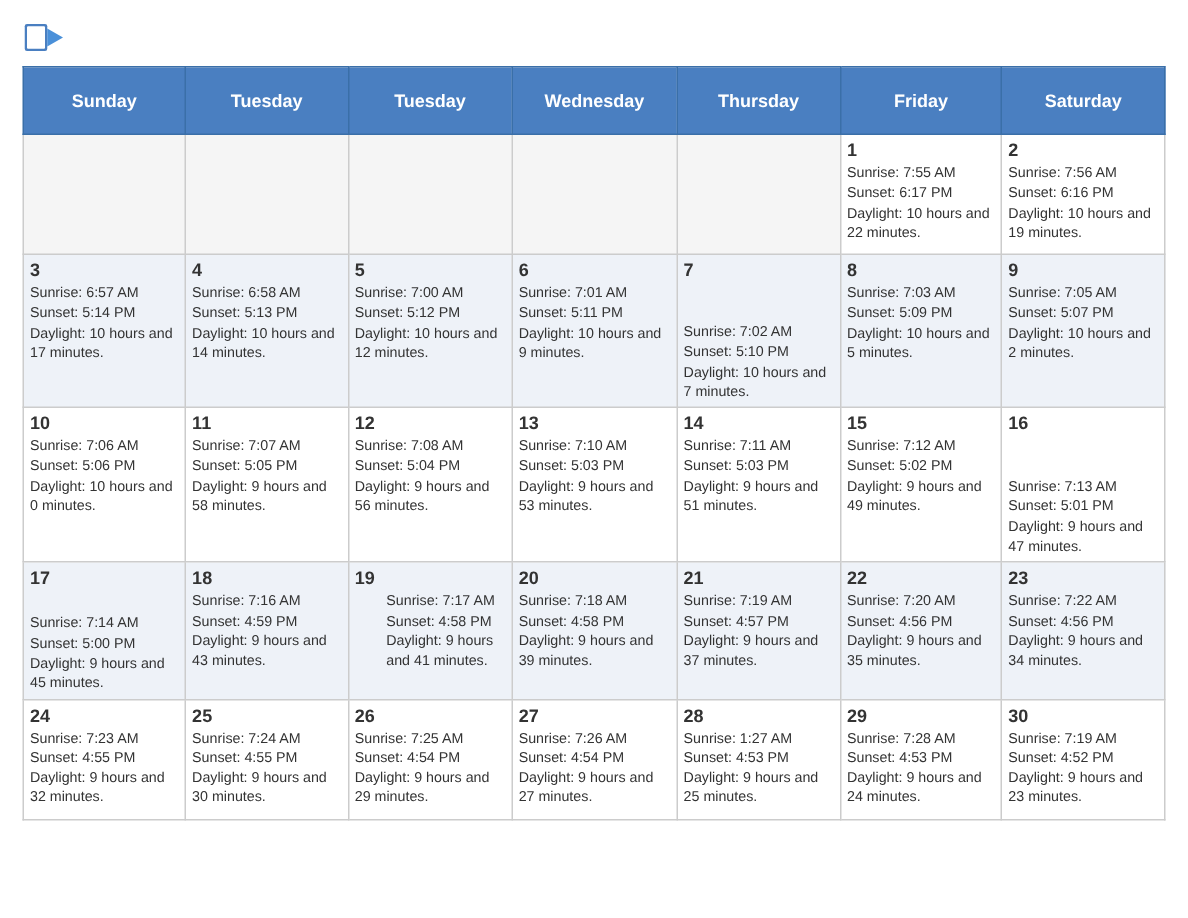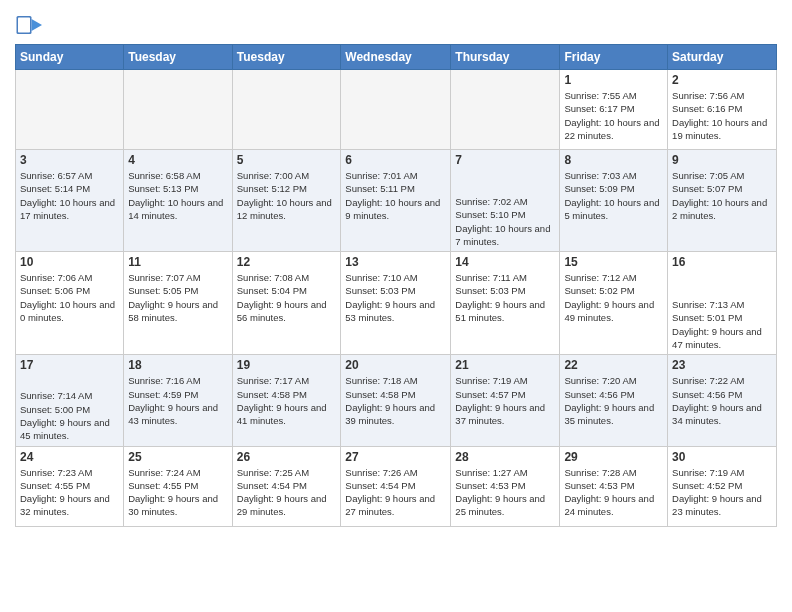--- a/index.html
+++ b/index.html
@@ -7,21 +7,21 @@
     .container { padding: 10px 15px; }
     .header-row { display: flex; justify-content: space-between; align-items: flex-start; margin-bottom: 4px; }
     .logo { display: flex; align-items: center; }
     .logo-text { font-size: 14px; font-weight: bold; color: #333; line-height: 1.2; }
     .logo-text span { color: #4a90d9; }
     .logo-icon { width: 30px; height: 30px; margin-right: 4px; }
     .title-block { text-align: right; }
     .month-title { font-size: 32px; font-weight: bold; color: #333; }
     .location { font-size: 14px; color: #555; }
     table { width: 100%; border-collapse: collapse; }
-    th { background: #4a7fc1; color: #fff; font-size: 12px; font-weight: bold; padding: 5px 4px; text-align: left; border: 1px solid #3a6fa8; }
+    th { background: #4a7fc1; color: #fff; font-size: 12px; font-weight: bold; padding: 15px 4px; text-align: center; border: 1px solid #3a6fa8; }
     td { border: 1px solid #ccc; vertical-align: top; padding: 3px 4px; font-size: 10px; color: #333; height: 80px; width: 113px; background: #fff; }
     td.empty { background: #f5f5f5; }
     td.alt-row { background: #eef2f8; }
     .day-num { font-size: 12px; font-weight: bold; margin-bottom: 2px; }
     .day-info { font-size: 9.5px; line-height: 1.4; color: #333; }
   </style>
 </head>
 <body>
 
 <div class="container">
@@ -171,21 +171,21 @@
 Daylight: 9 hours and 45 minutes.</div>
           </td>
           <td class="alt-row">
             <div class="day-num">18</div>
             <div class="day-info" style="white-space: pre-line;">Sunrise: 7:16 AM
 Sunset: 4:59 PM
 Daylight: 9 hours and 43 minutes.</div>
           </td>
           <td class="alt-row">
             <div class="day-num">19</div>
-            <div class="day-info" style="white-space: pre-line;">Sunrise: 7:17 AM
+            <div class="day-info" style="white-space: pre-line; margin-left: 21px;">Sunrise: 7:17 AM
 Sunset: 4:58 PM
 Daylight: 9 hours and 41 minutes.</div>
           </td>
           <td class="alt-row">
             <div class="day-num">20</div>
             <div class="day-info" style="white-space: pre-line;">Sunrise: 7:18 AM
 Sunset: 4:58 PM
 Daylight: 9 hours and 39 minutes.</div>
           </td>
           <td class="alt-row">

